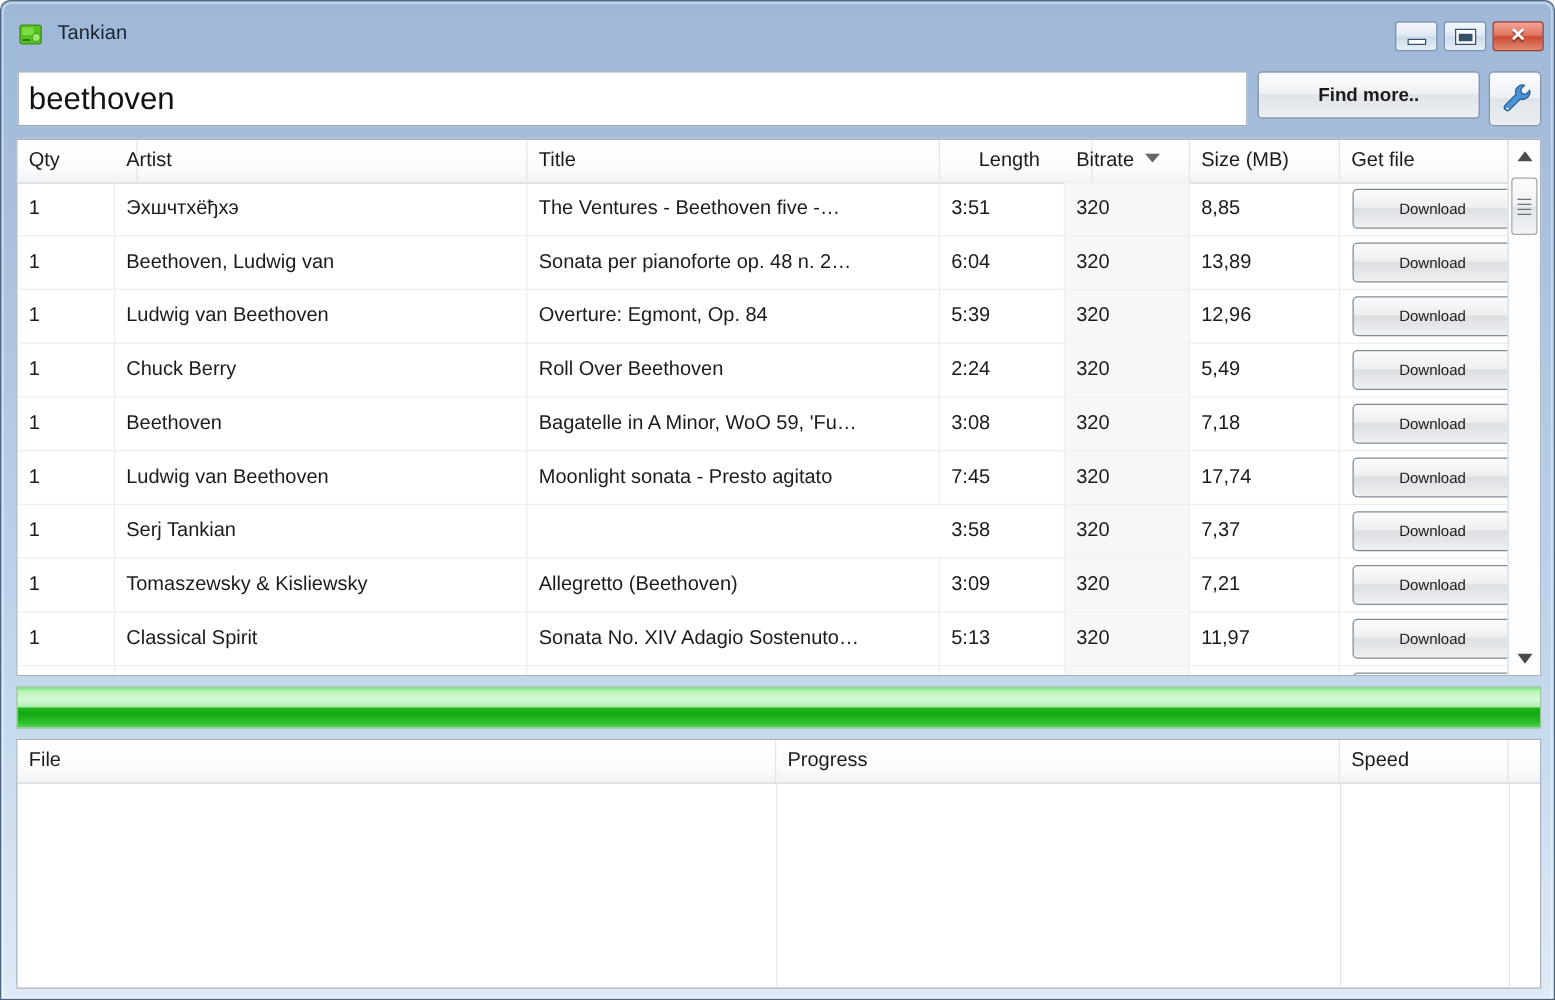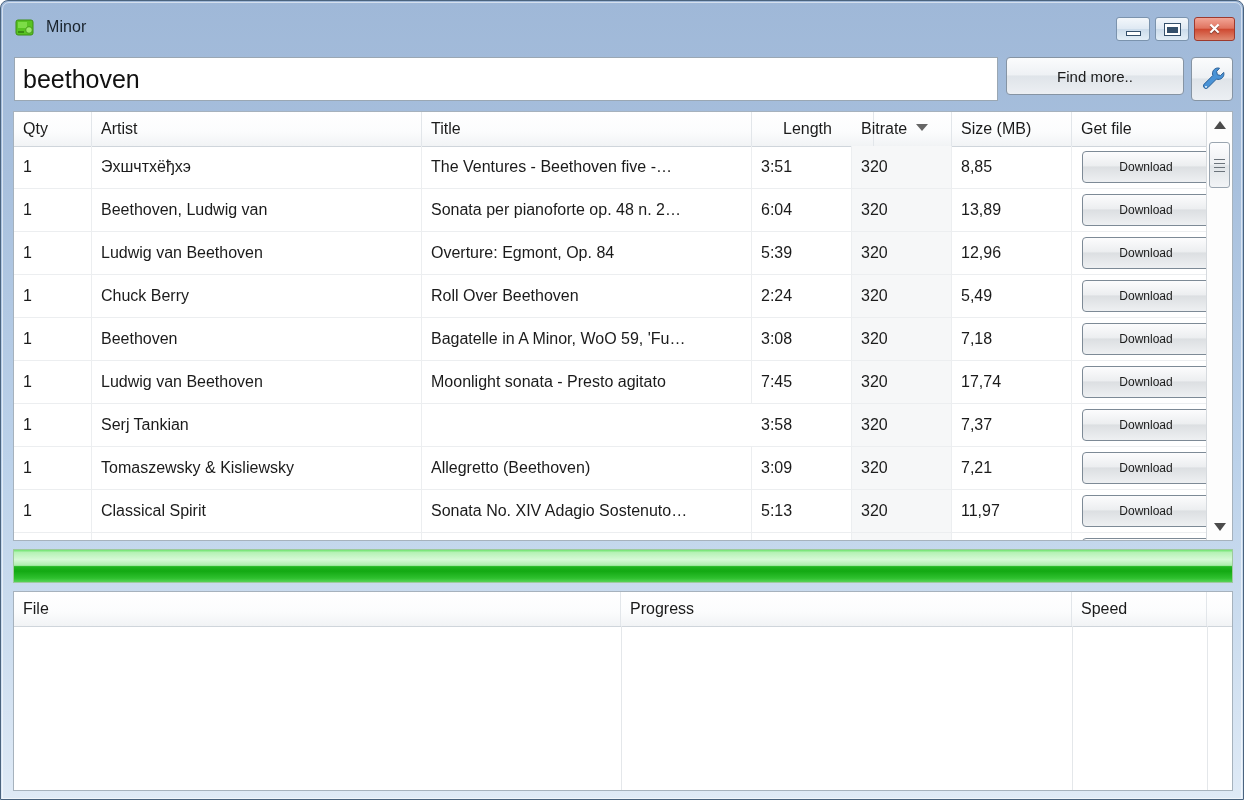--- a/index.html
+++ b/index.html
@@ -118,20 +118,21 @@
     left: 1005px; top: 8px;
     width: 178px; height: 38px;
     box-sizing: border-box;
     border: 1px solid #8694a3;
     border-radius: 4px;
     background: linear-gradient(to bottom, #fbfcfd 0%, #eef1f4 47%, #dfe4e9 50%, #eceff3 100%);
     font-family: "Liberation Sans", sans-serif;
     font-size: 15px;
     color: #1b1b1b;
     cursor: default;
+    font-weight: bold;
   }
   .tool-btn {
     position: absolute;
     left: 1190px; top: 8px;
     width: 42px; height: 44px;
     box-sizing: border-box;
     border: 1px solid #8694a3;
     border-radius: 4px;
     background: linear-gradient(to bottom, #fbfcfd 0%, #eef1f4 47%, #dfe4e9 50%, #eceff3 100%);
     cursor: default;
@@ -307,21 +308,21 @@
 
   <div class="titlebar">
     <span class="app-icon">
       <svg width="20" height="20" viewBox="0 0 20 20">
         <rect x="1" y="3" width="17" height="15" rx="2" fill="#58c322" stroke="#3d8f14" stroke-width="1"></rect>
         <path d="M3 5 L12 5 L12 11 L3 11 Z" fill="#7ddc47"></path>
         <circle cx="14" cy="13" r="3.3" fill="#9be86b" stroke="#3d8f14" stroke-width="0.8"></circle>
         <path d="M3 15 L9 15" stroke="#2f7a0d" stroke-width="1.6"></path>
       </svg>
     </span>
-    <span class="title-text">Minor</span>
+    <span class="title-text">Tankian</span>
 
     <div class="win-btns">
       <div class="win-btn">
         <span class="glyph-min"></span>
       </div>
       <div class="win-btn">
         <span class="glyph-max-o"></span>
         <span class="glyph-max-i"></span>
       </div>
       <div class="win-btn close">
@@ -339,21 +340,21 @@
                  L4.2 18.1 c-1.0 1.0 -1.0 2.6 0 3.6 c1.0 1.0 2.6 1.0 3.6 0 l8.65 -8.65
                  c0.95 0.4 2.05 0.5 3.15 0.25 c3.1 -0.7 5.0 -3.8 4.1 -6.9 l-3.1 3.1
                  l-3.2 -0.8 l-0.8 -3.2 z" fill="#4a93d6" stroke="#2a5f96" stroke-width="1"></path>
         <path d="M6.0 19.9 a0.95 0.95 0 1 0 0.02 0" fill="#e8f2fb"></path>
       </svg>
     </button>
   </div>
 
   <div class="results">
     <div class="res-head" id="res-head">
-        <div class="hc" style="left: 0px; width: 78px;"><span>Qty</span></div>
+        <div class="hc" style="left: 0px; width: 96px;"><span>Qty</span></div>
         <div class="hc" style="left: 78px; width: 330px;"><span>Artist</span></div>
         <div class="hc" style="left: 408px; width: 330px;"><span>Title</span></div>
         <div class="hc" style="left: 760px; width: 100px;"><span>Length</span></div>
         <div class="hc" style="left: 838px; width: 100px;"><span>Bitrate</span><span class="sort-arrow"></span></div>
         <div class="hc" style="left: 938px; width: 120px;"><span>Size (MB)</span></div>
         <div class="hc" style="left: 1058px; width: 136px;"><span>Get file</span></div>
       </div>
     <div class="res-body" id="res-body">
         <div class="row">
           <div class="cell c-qty" style="left: 0px; width: 78px;">1</div>

